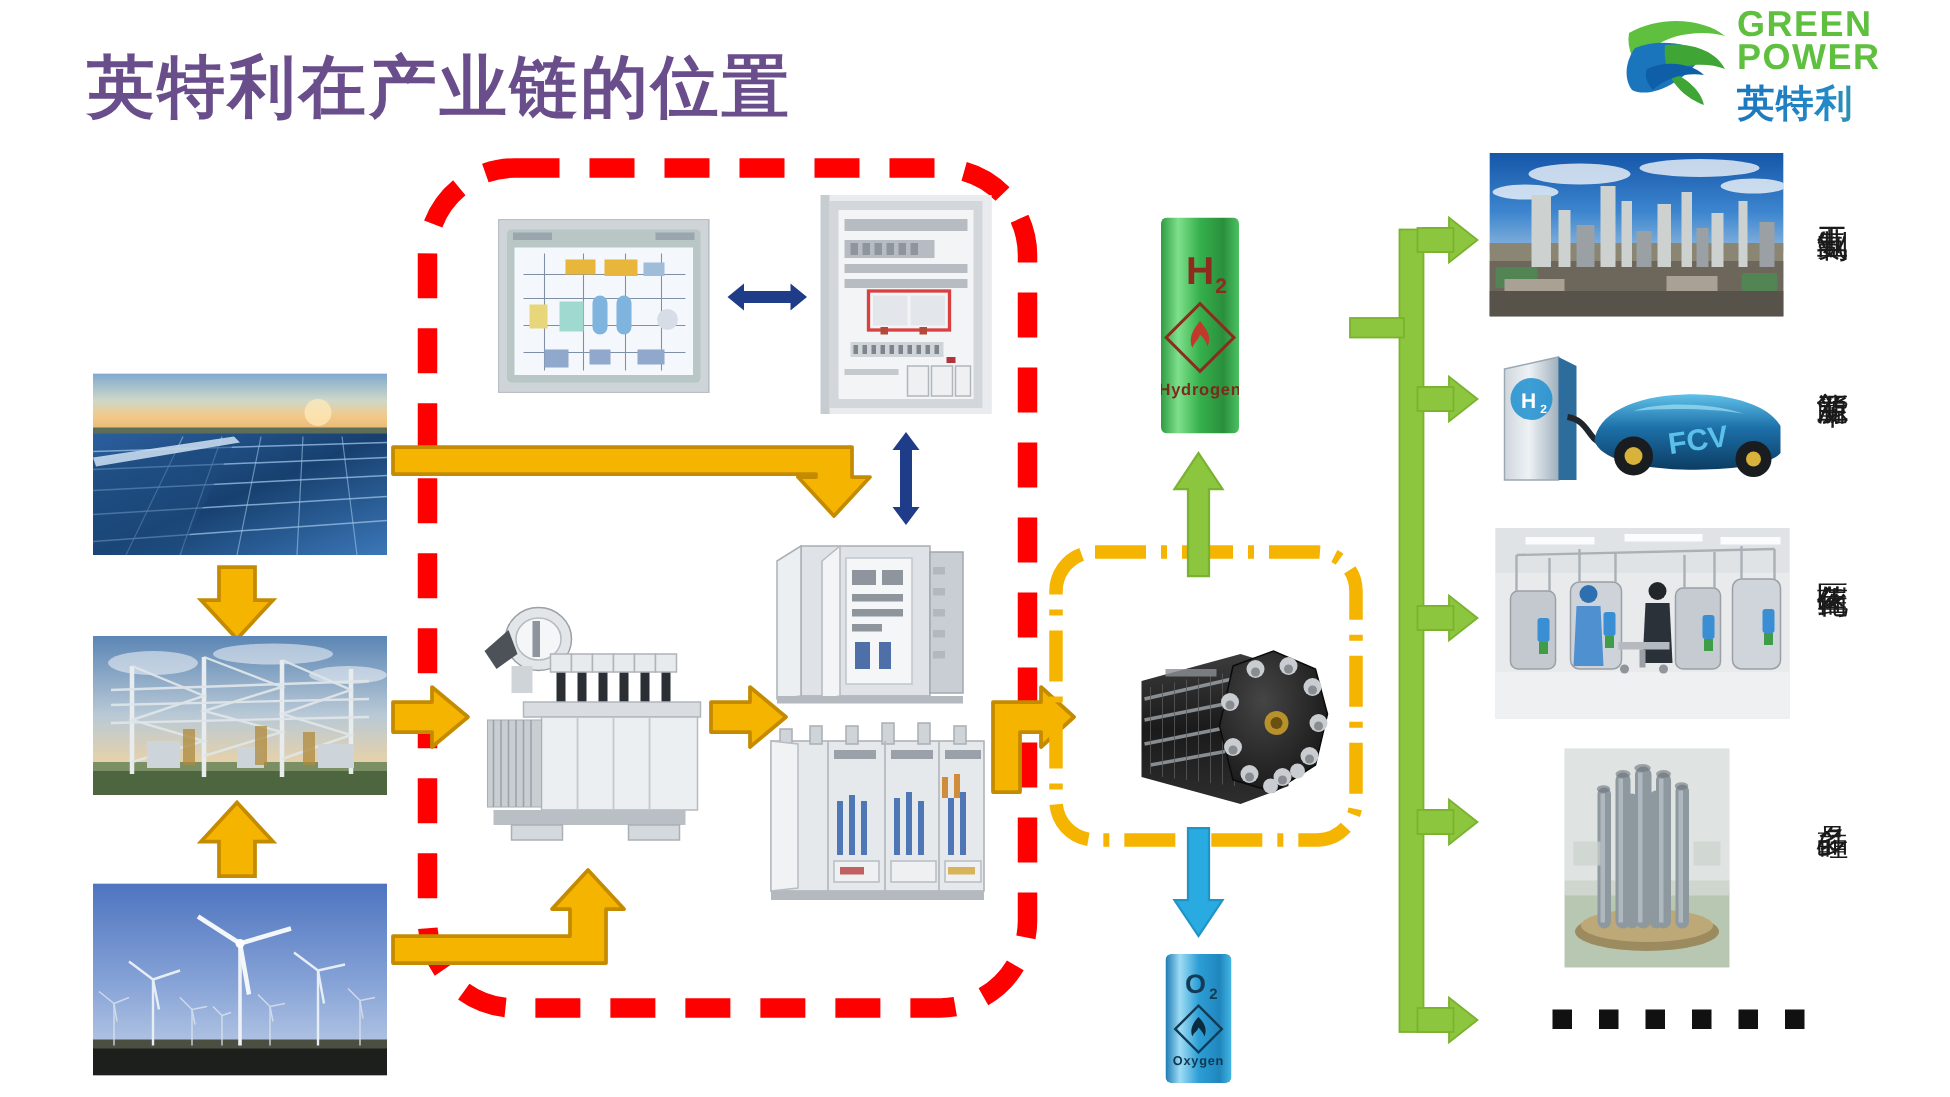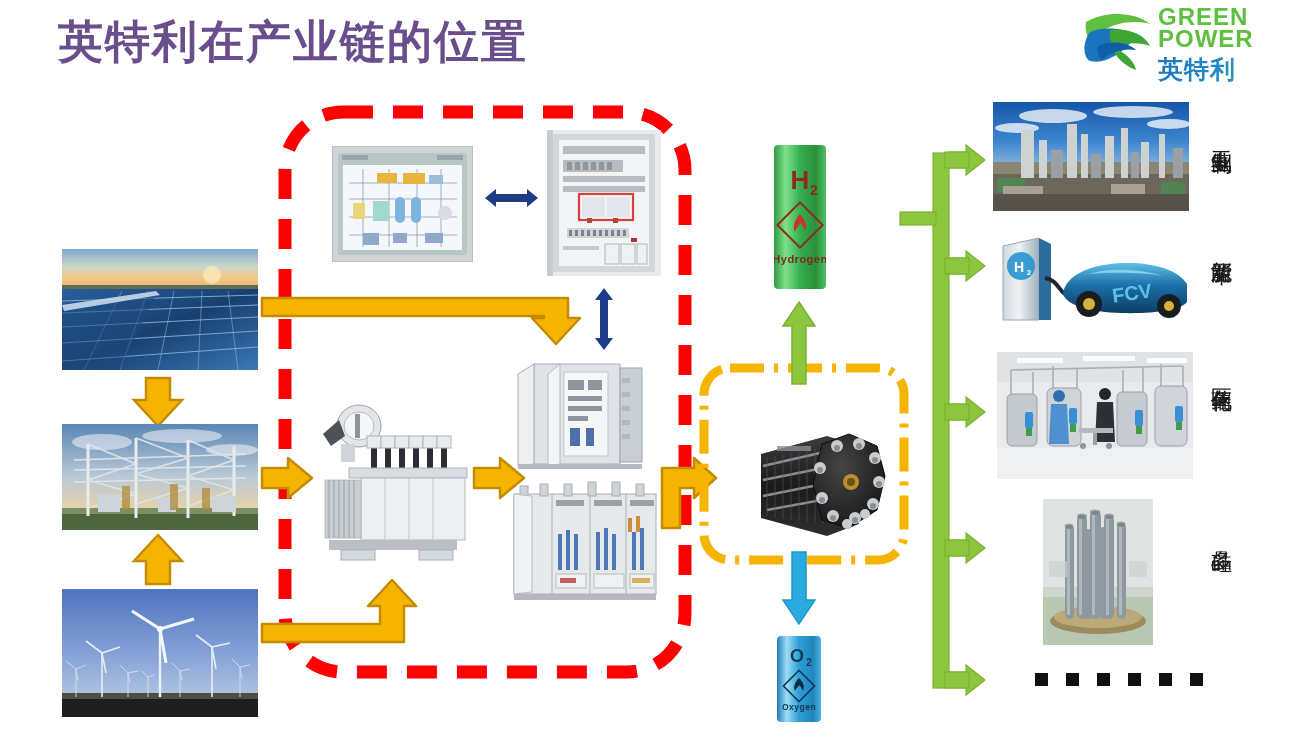--- a/index.html
+++ b/index.html
@@ -7,21 +7,21 @@
     width:1300px;height:731px;
     background:#ffffff;
     font-family:"Liberation Sans","DejaVu Sans",sans-serif;
     overflow:hidden;
     position:relative;
   }
   .slide{position:relative;width:1300px;height:731px;overflow:hidden;background:#fff;}
 
   
   .title{
-    position:absolute;left:58px;top:12px;
+    position:absolute;left:58px;top:28px;
     font-size:45px;font-weight:bold;letter-spacing:2px;
     color:#6A4E8C;
     white-space:nowrap;
   }
 
   
   .logo{position:absolute;right:8px;top:2px;width:212px;height:78px;}
   .logo-mark{position:absolute;left:0;top:4px;width:78px;height:72px;}
   .logo-text{position:absolute;left:78px;top:4px;}
   .logo-en{

